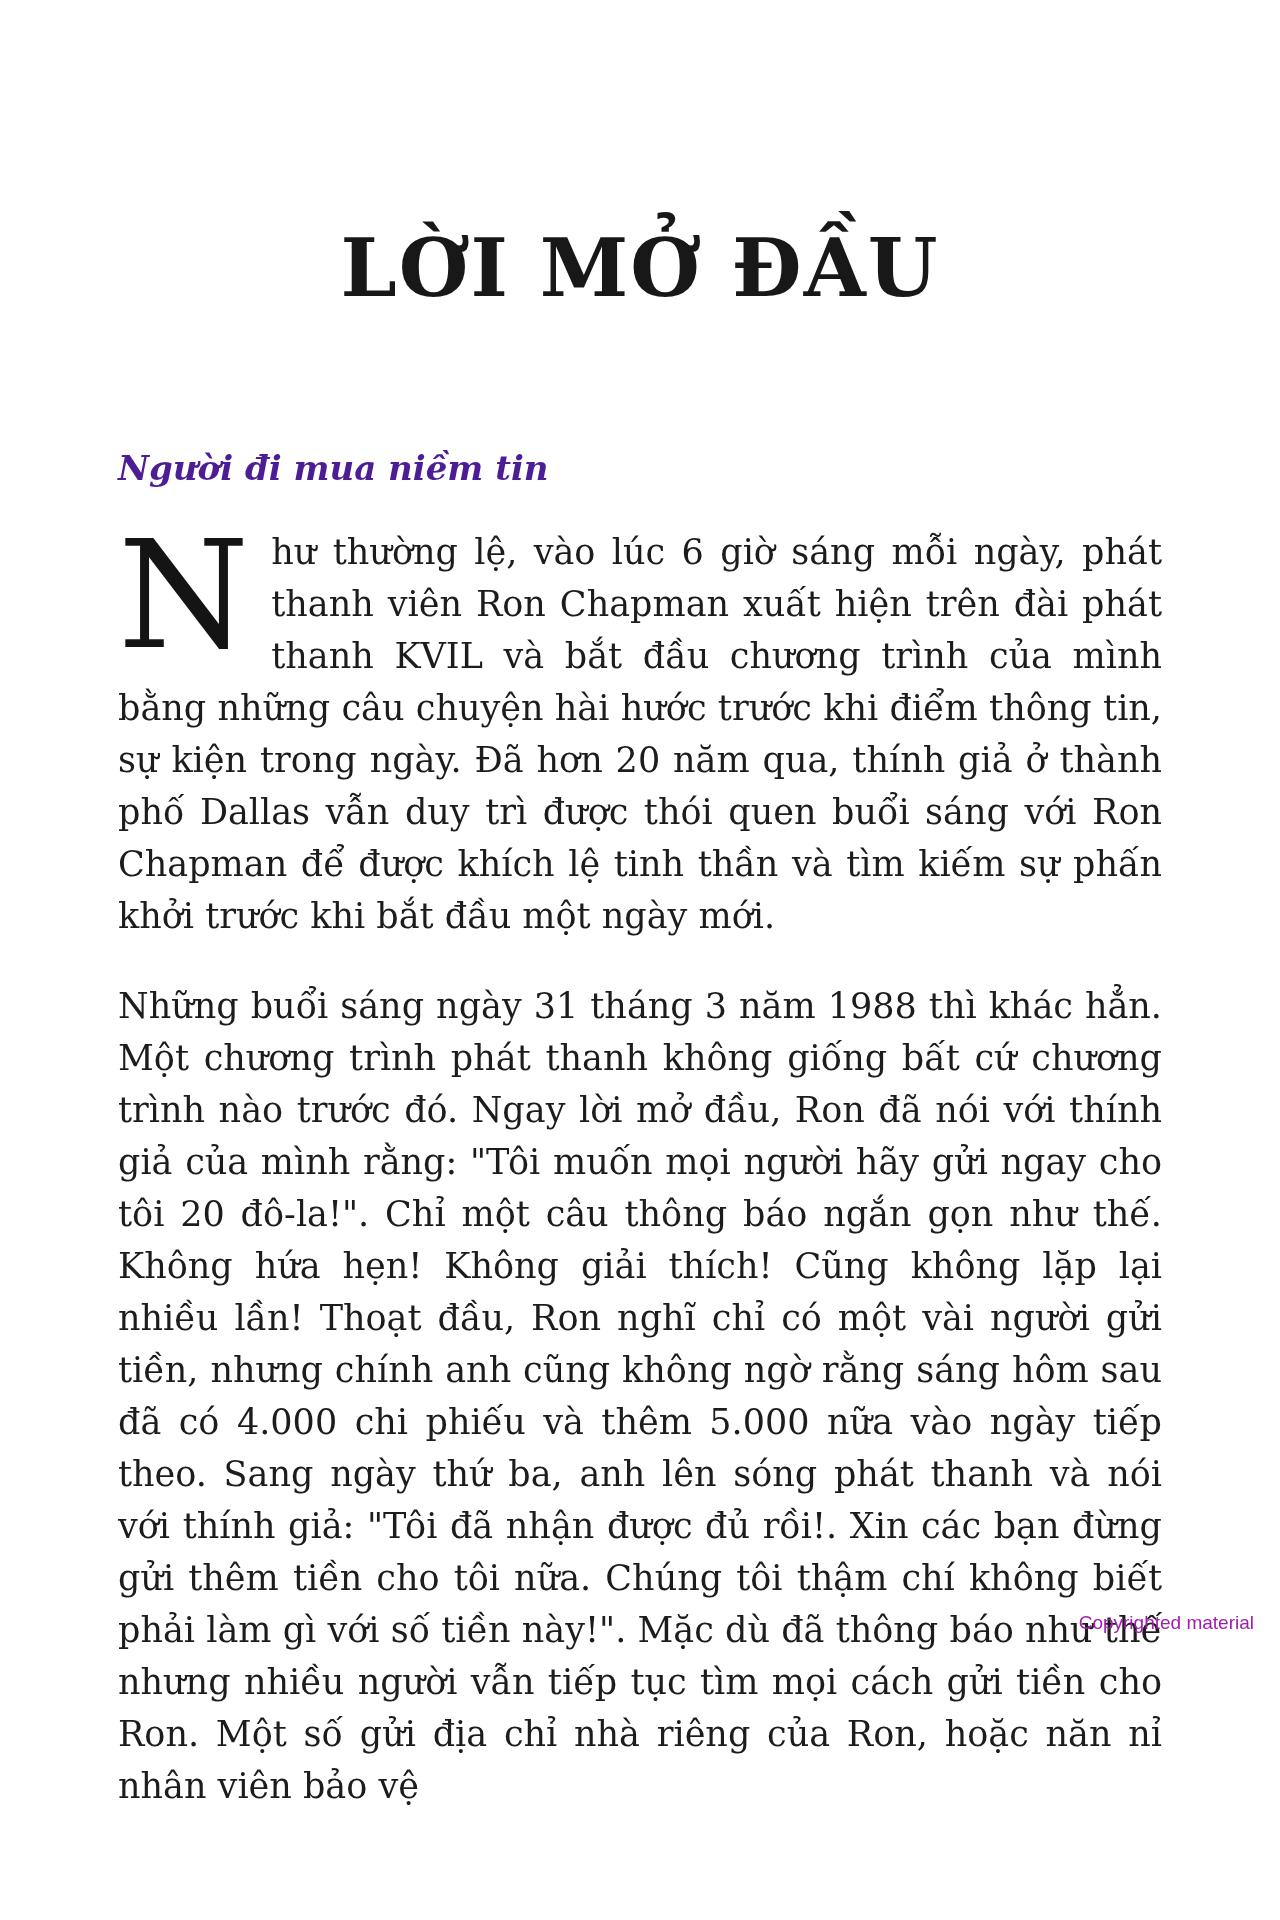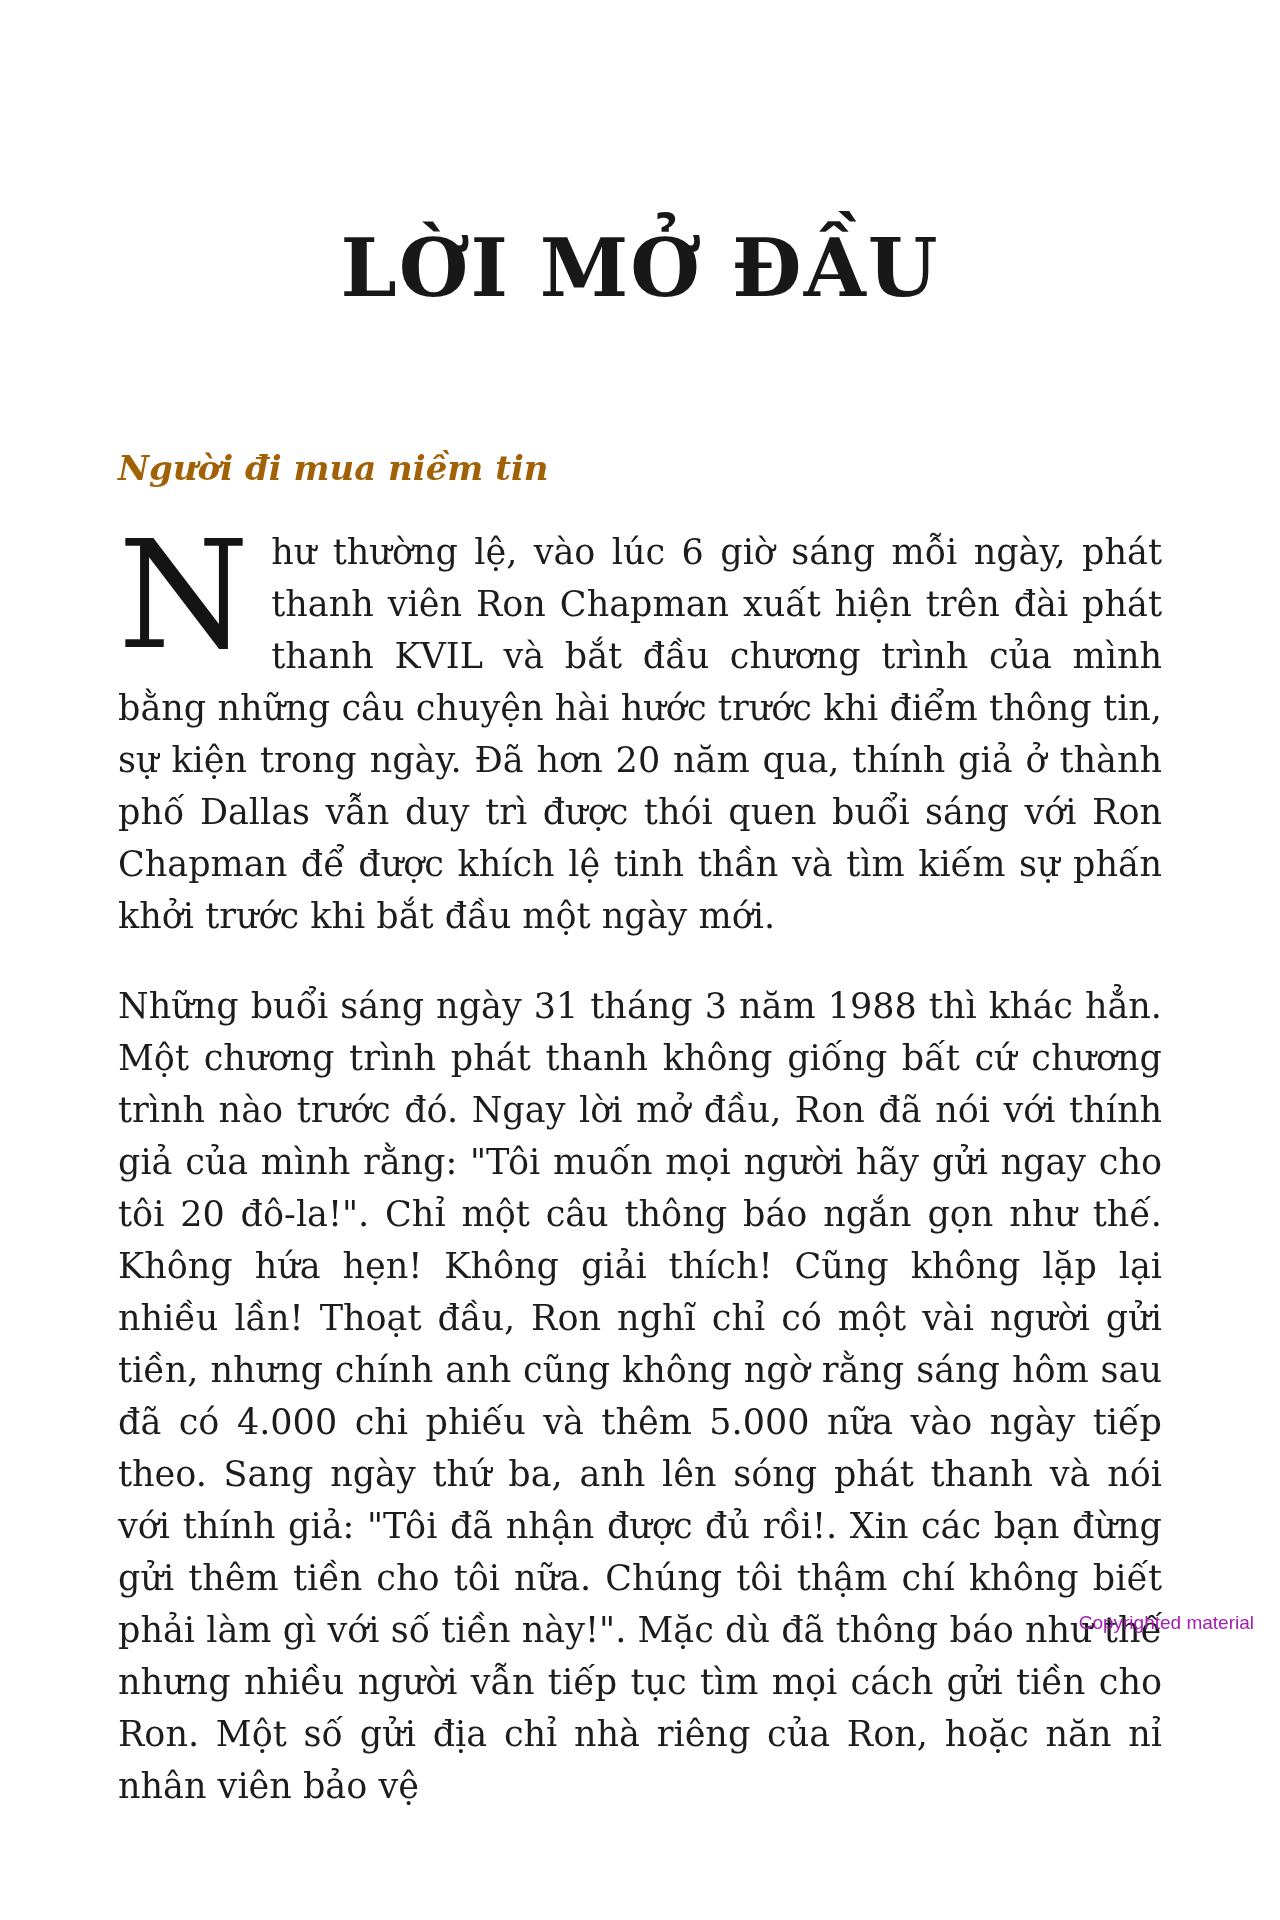--- a/index.html
+++ b/index.html
@@ -32,21 +32,21 @@
     letter-spacing: 2px;
     line-height: 1.0;
     color: #181818;
   }
   .subtitle {
     margin: 0;
     margin-top: 140px;
     font-size: 34px;
     font-weight: 700;
     font-style: italic;
-    color: #a16207;
+    color: #4c1d95;
   }
   p.body {
     margin: 0;
     margin-top: 38px;
     font-size: 35px;
     line-height: 52px;
     text-align: justify;
     color: #1c1c1c;
   }
   p.body + p.body {

